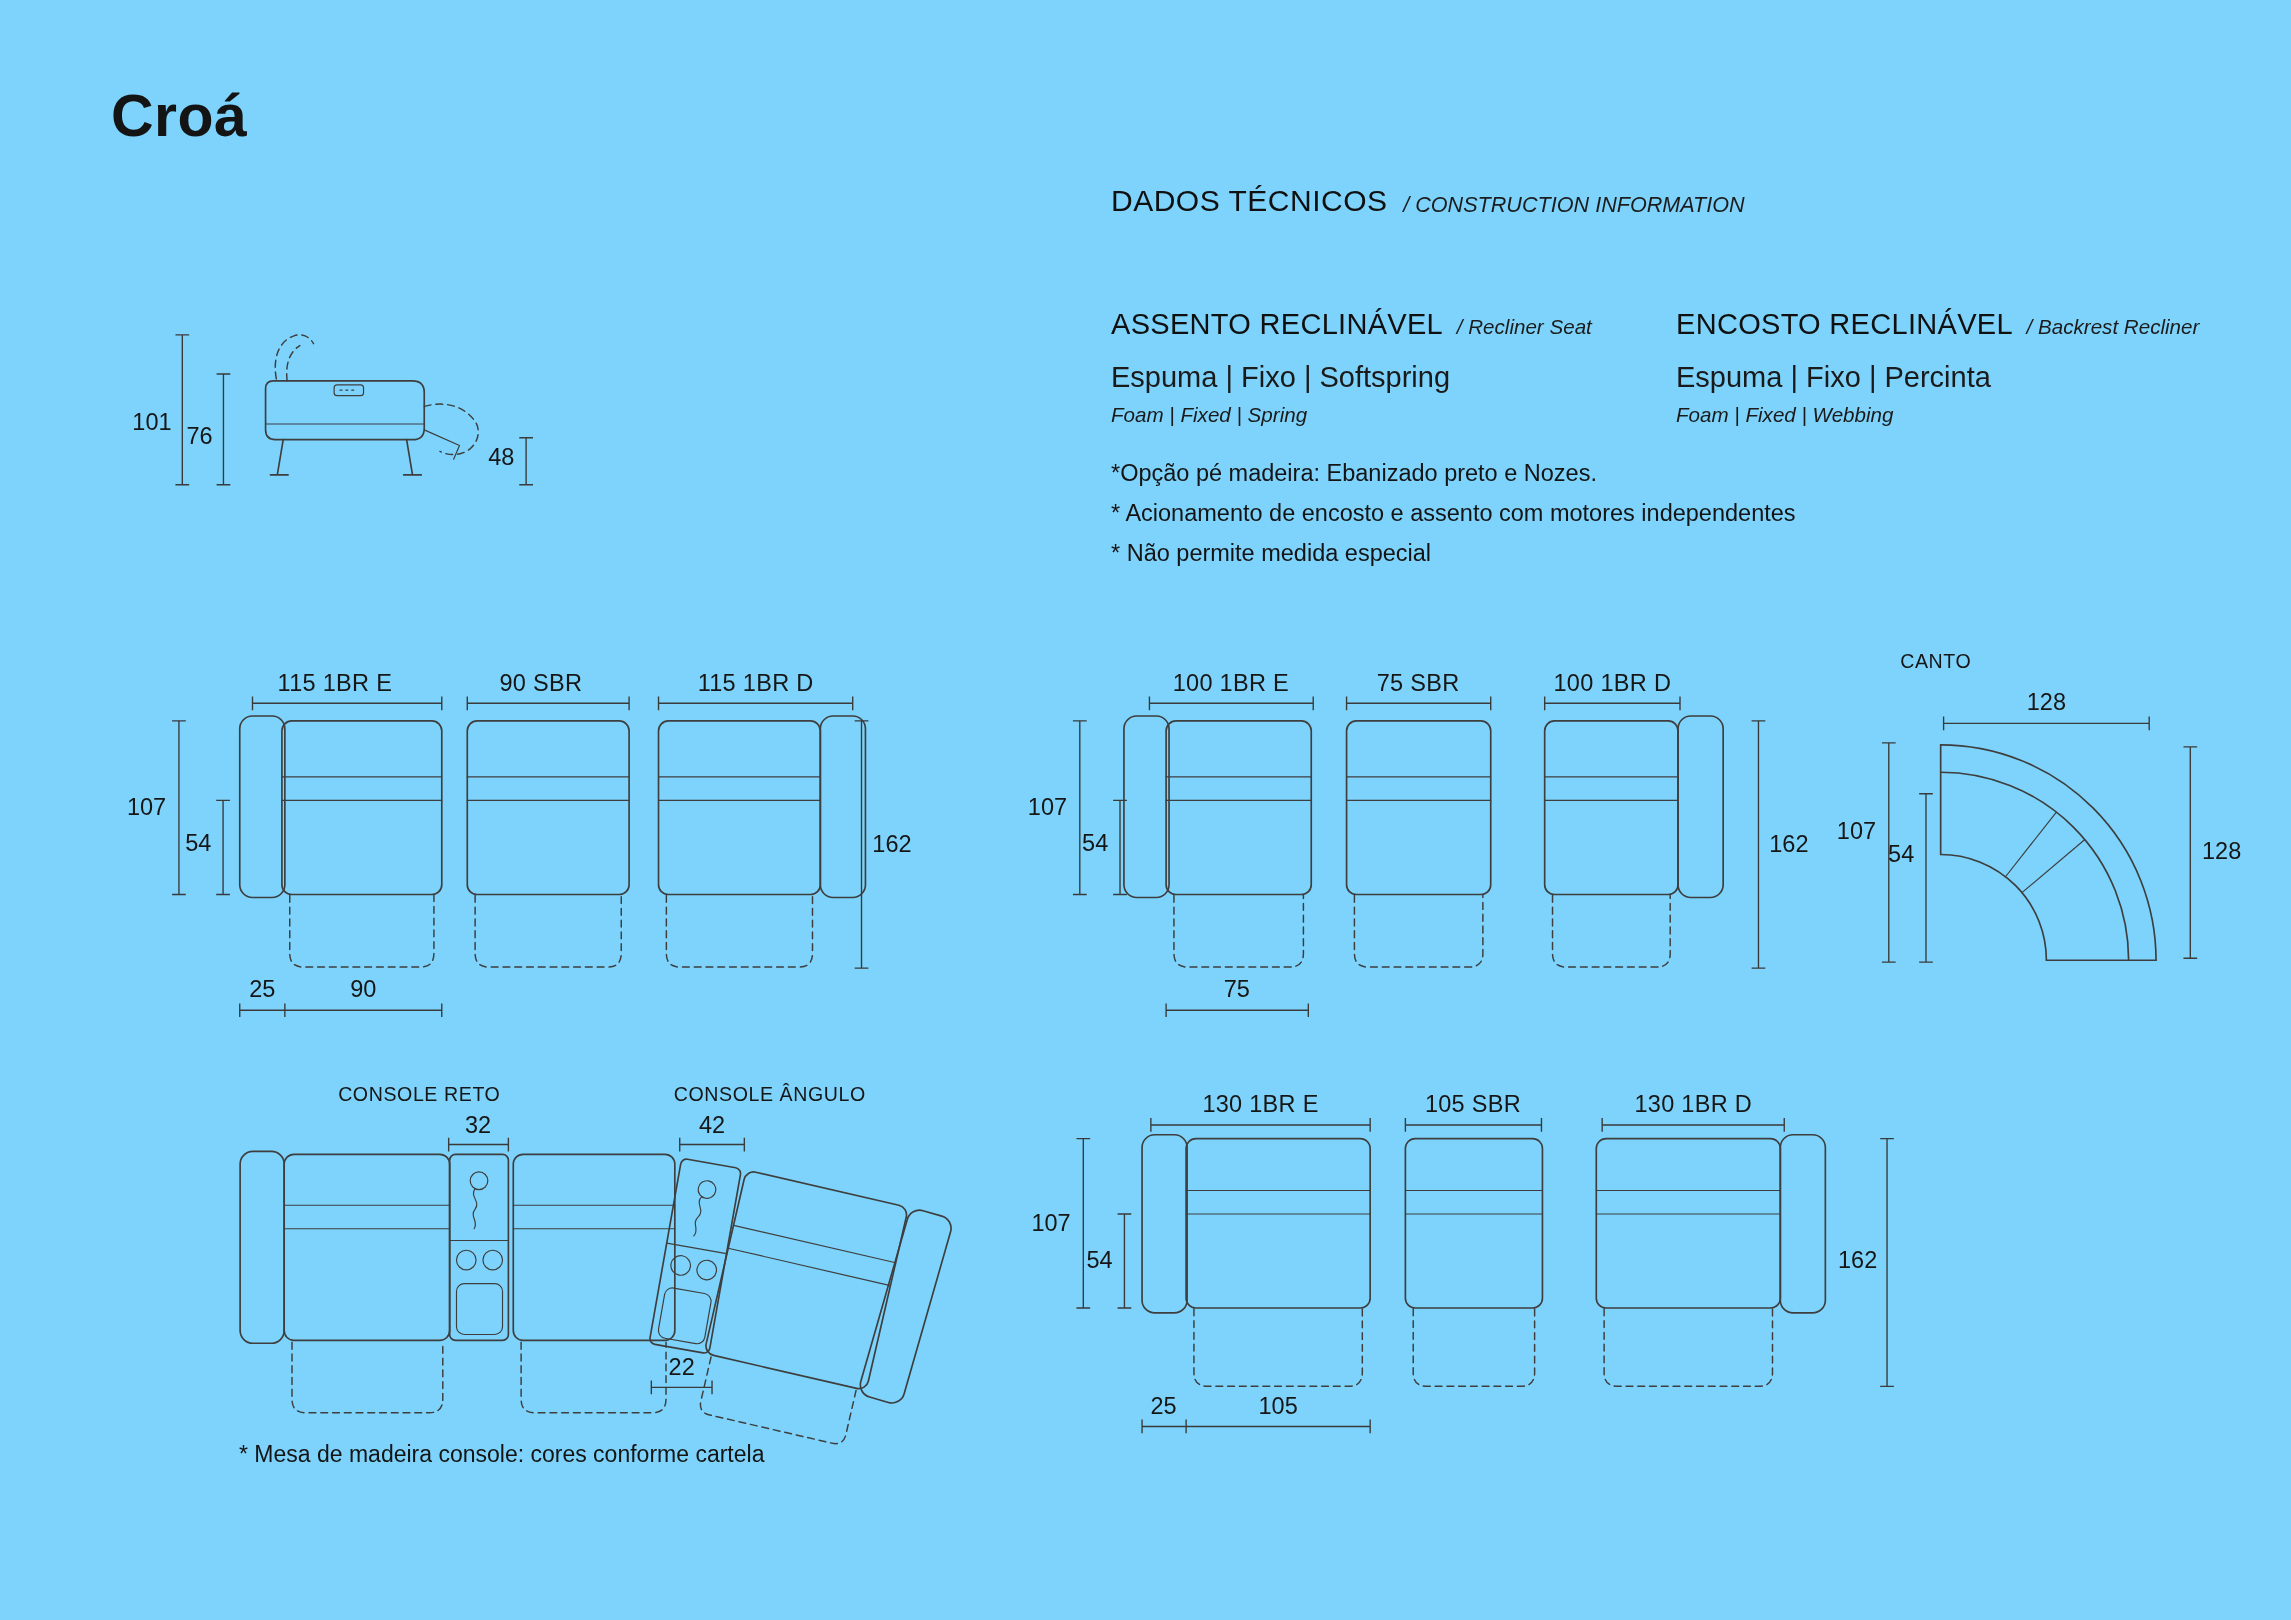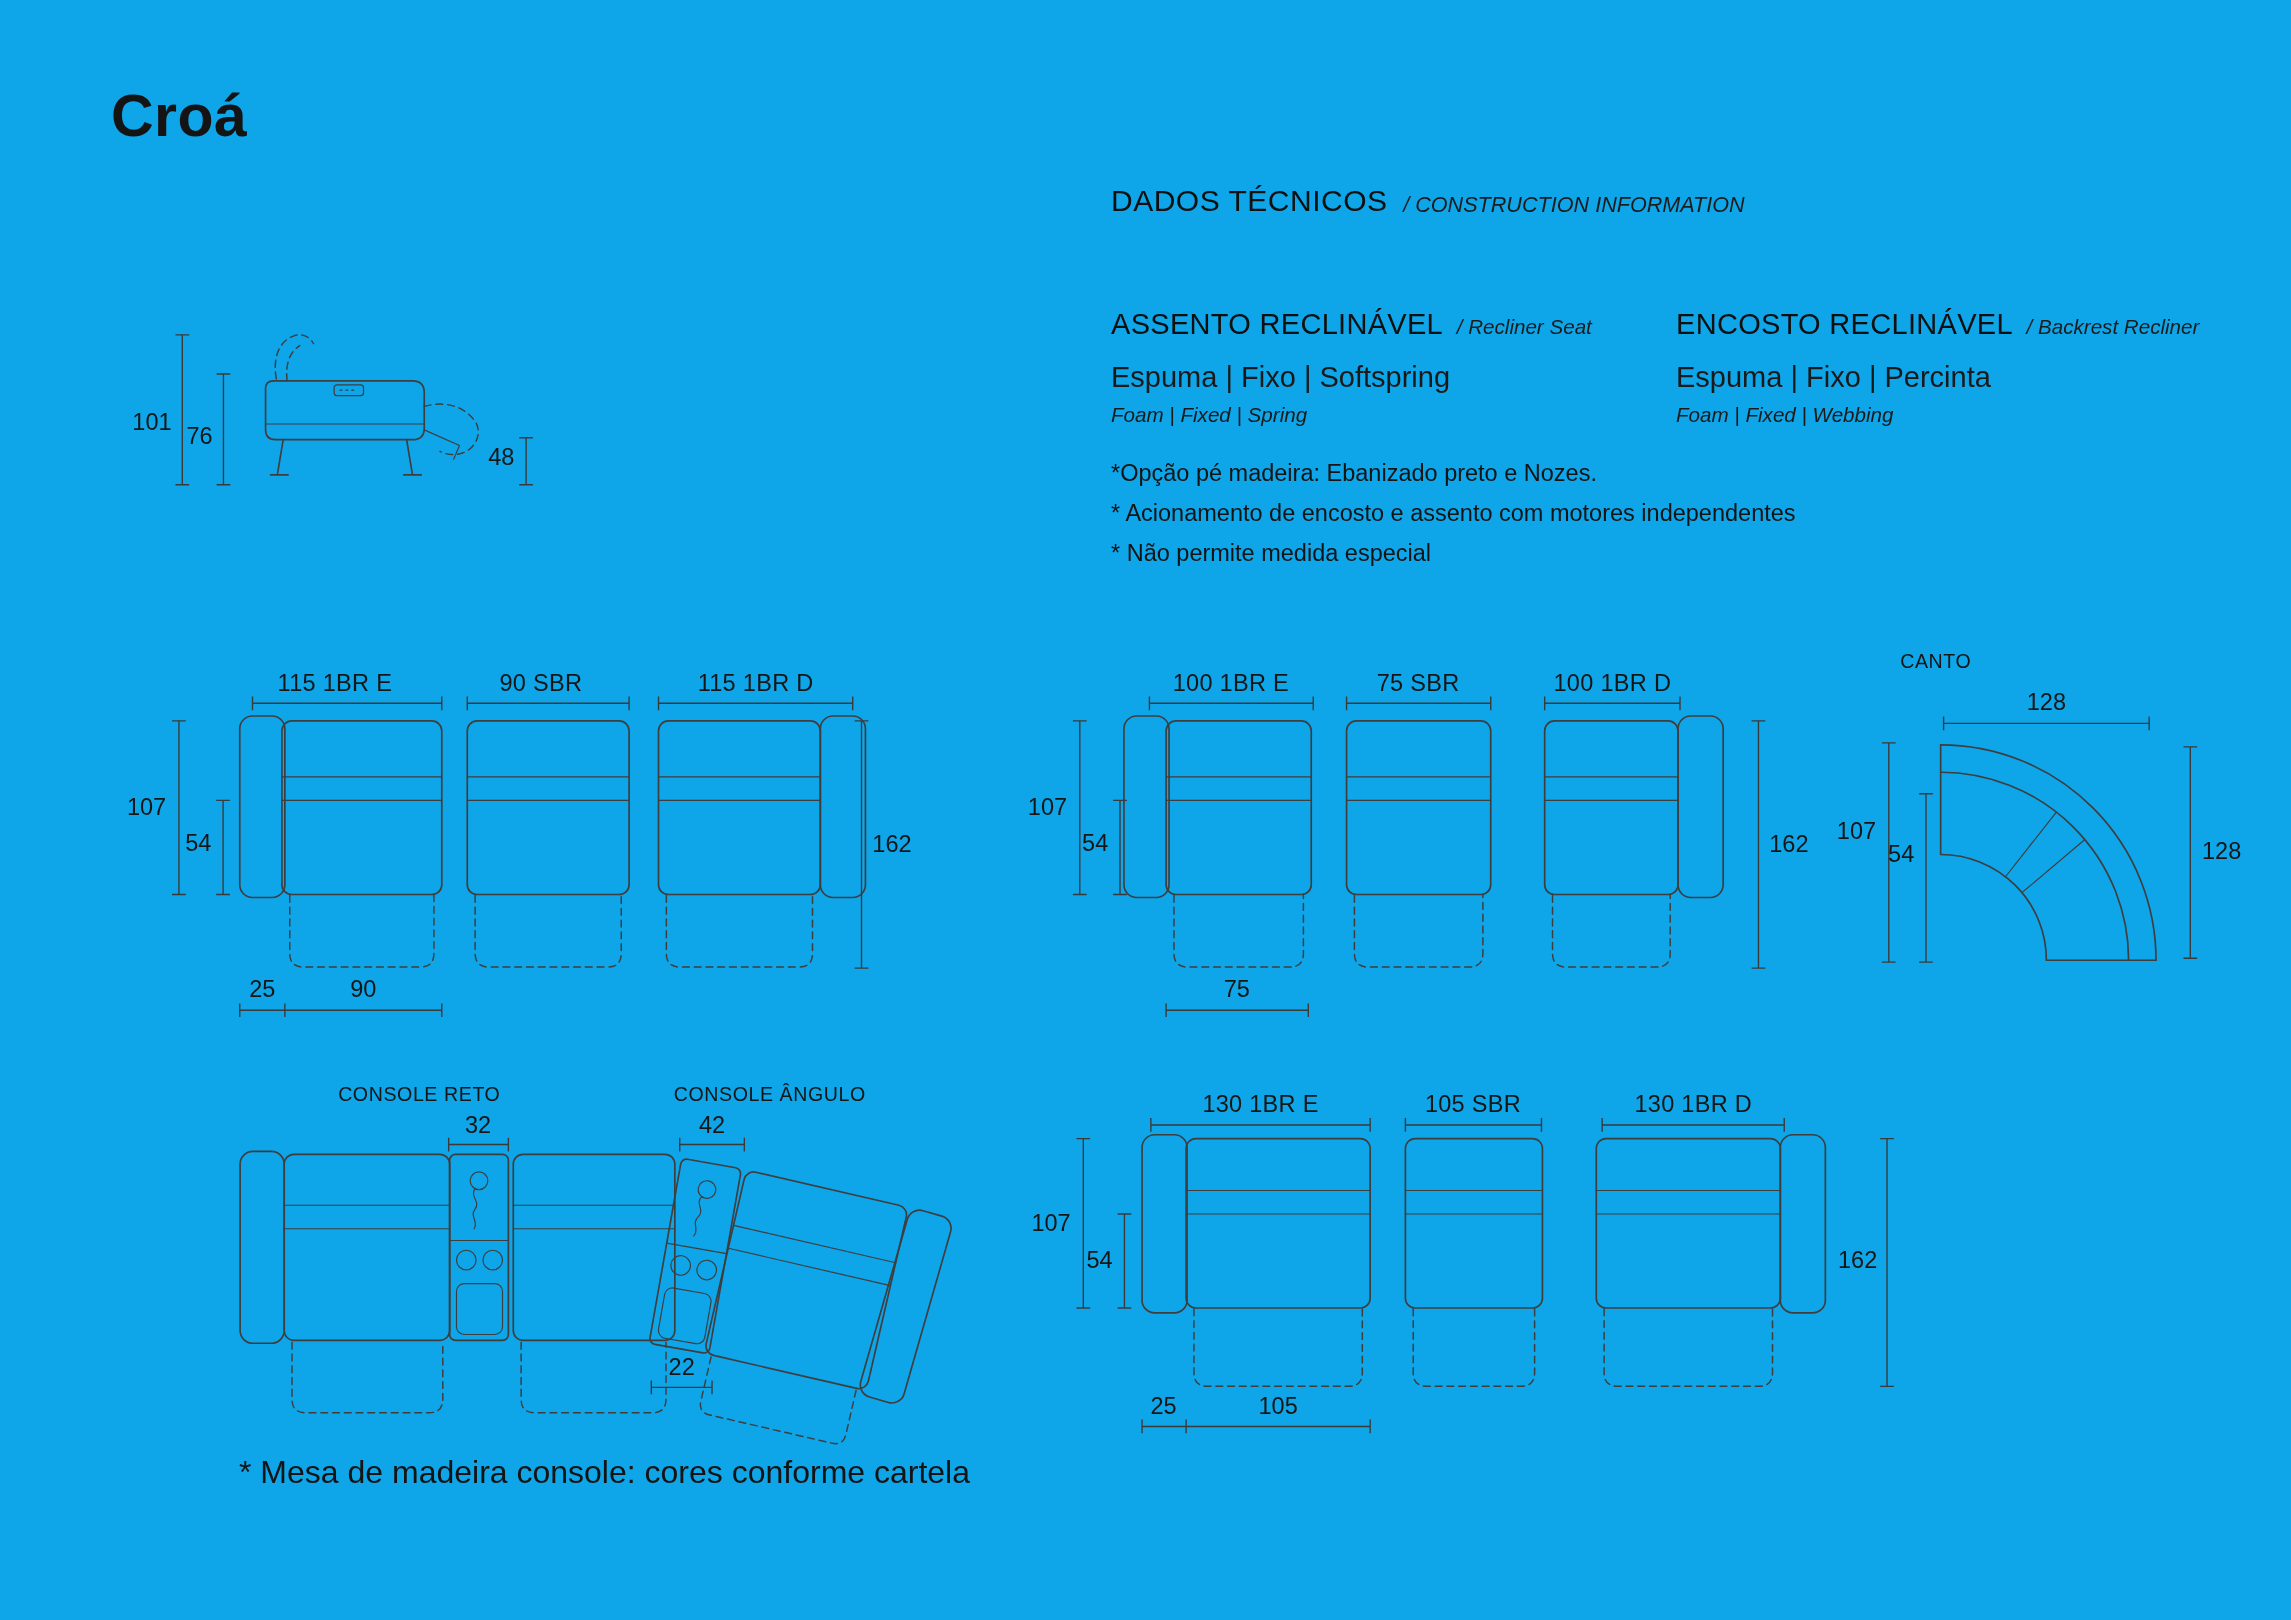--- a/index.html
+++ b/index.html
@@ -1,28 +1,28 @@
 <!DOCTYPE html>
 <html><head>
 <meta charset="utf-8">
 <style>
   html,body{margin:0;padding:0;background:#ffffff;}
-  .page{position:relative;width:2292px;height:1620px;background:#0ea5e9;overflow:hidden;
+  .page{position:relative;width:2292px;height:1620px;background:#7dd3fc;overflow:hidden;
         font-family:"Liberation Sans",sans-serif;color:#1c1c1c;}
   .abs{position:absolute;}
   .title{font-size:59px;font-weight:700;color:#141414;letter-spacing:0.5px;}
   .h1{font-size:30px;color:#101010;letter-spacing:0.5px;}
   .h1i{font-size:21.6px;font-style:italic;color:#1c1c1c;margin-left:15.7px;}
   .spec-title-row{display:flex;align-items:baseline;gap:13.7px;}
   .h2{font-size:29px;color:#101010;letter-spacing:0.3px;margin-top:32px;}
   .h2i{font-size:20.6px;font-style:italic;}
   .spec{font-size:29px;margin-top:20px;color:#1a1a1a;}
   .speci{font-size:20.6px;font-style:italic;margin-top:8.8px;color:#1a1a1a;}
   .note{font-size:23.5px;line-height:40px;color:#141414;}
-  .footnote{font-size:32px;color:#141414;margin-top:13px;}
+  .footnote{font-size:23px;color:#141414;}
   
   svg text{font-family:"Liberation Sans",sans-serif;fill:#161616;}
   .num{font-size:24px;}
   .mod{font-size:24px;letter-spacing:0.3px;}
   .cap{font-size:20px;letter-spacing:0.6px;}
   .ln{fill:none;stroke:#3e3e3e;stroke-width:1.7;stroke-linejoin:round;stroke-linecap:round;}
   .thin{stroke-width:1.2;}
   .dash{stroke-dasharray:7 5;stroke-width:1.5;}
   .dim{fill:none;stroke:#3a3a3a;stroke-width:1.4;stroke-linecap:butt;}
 </style>

